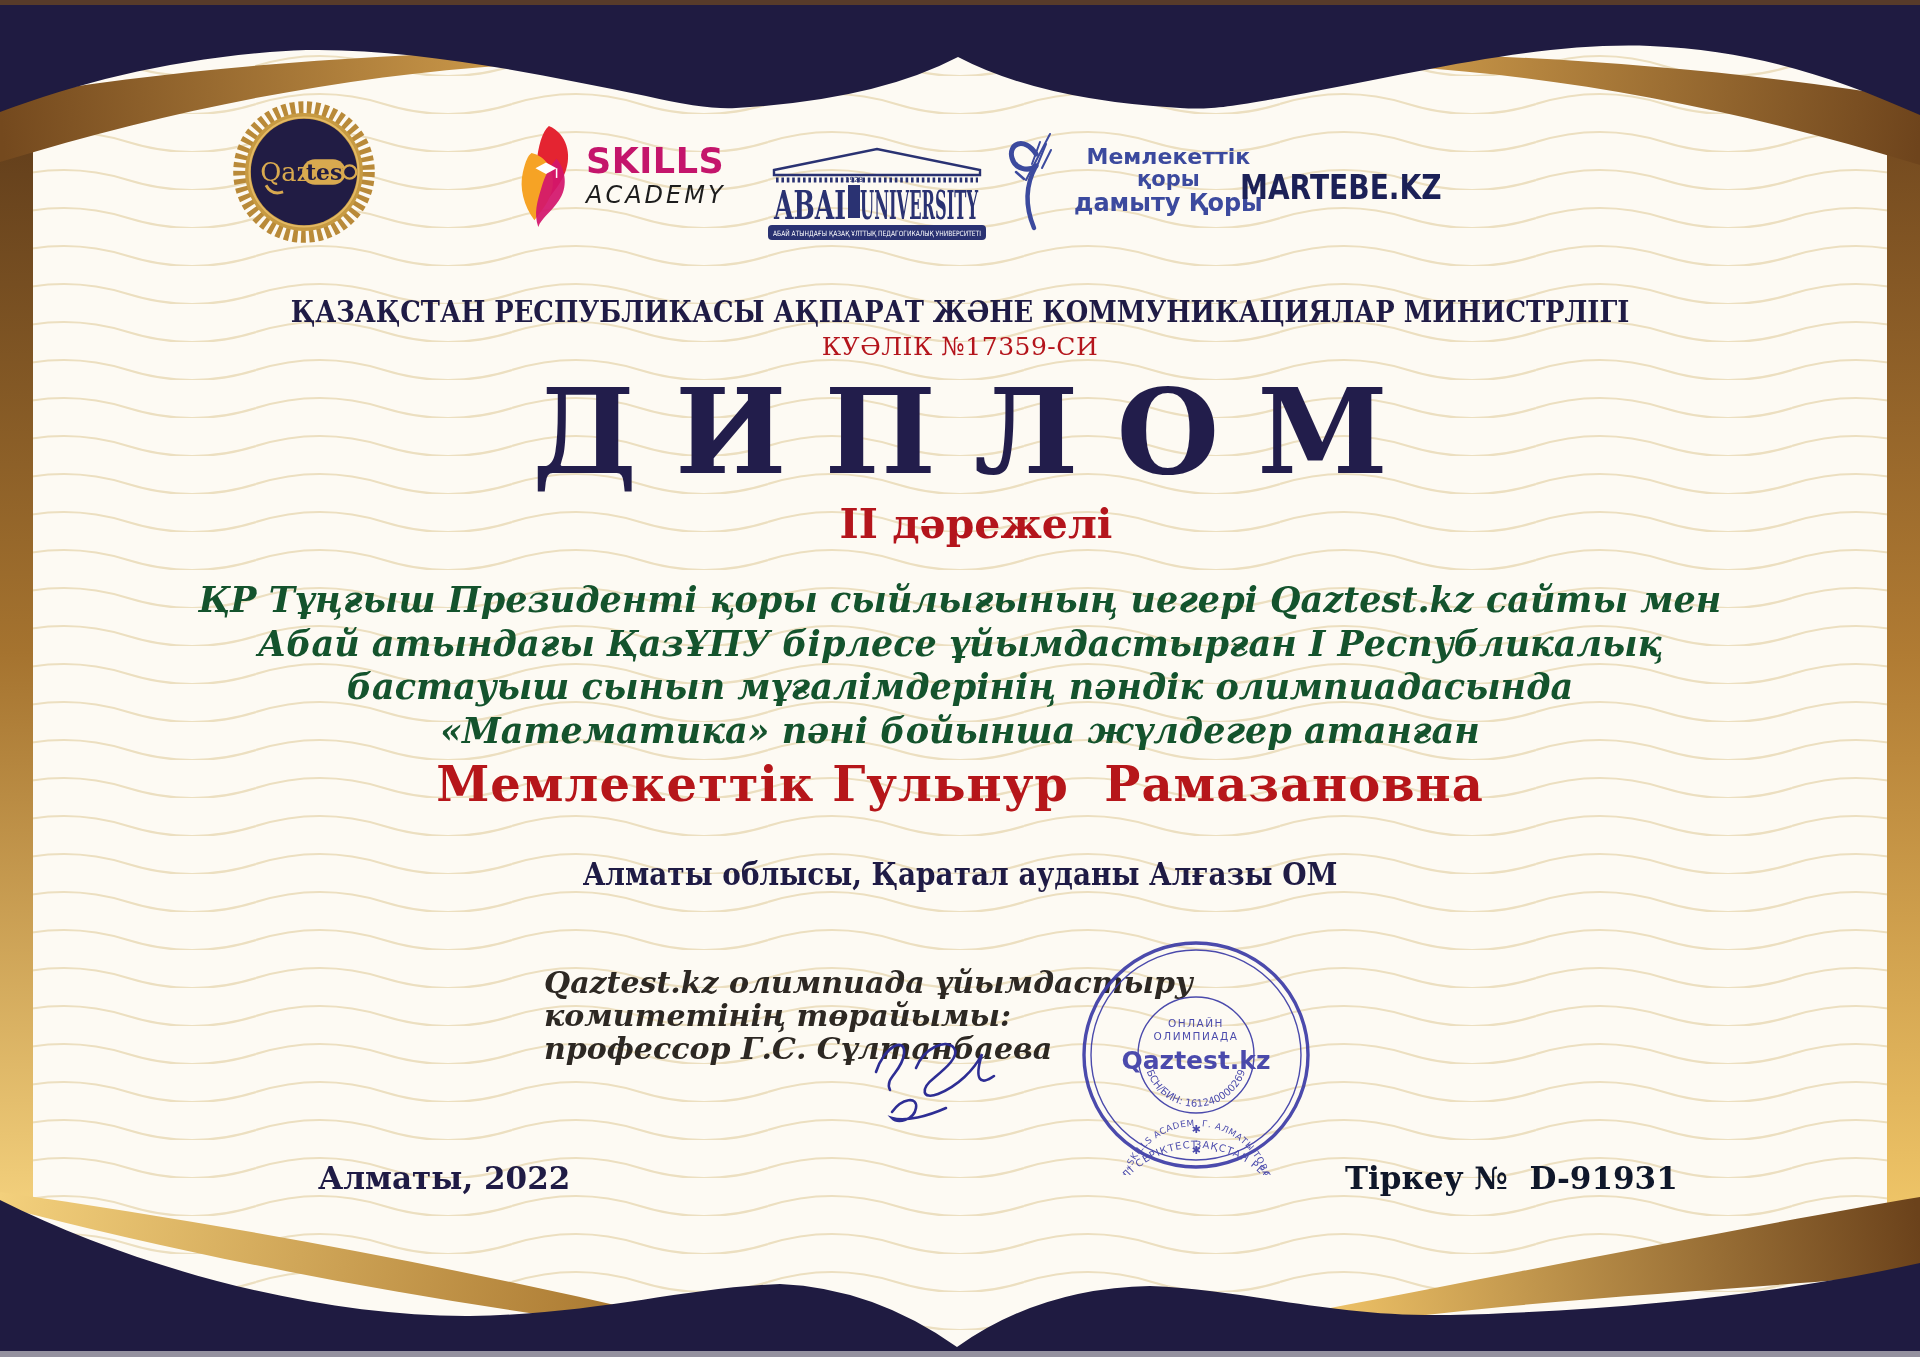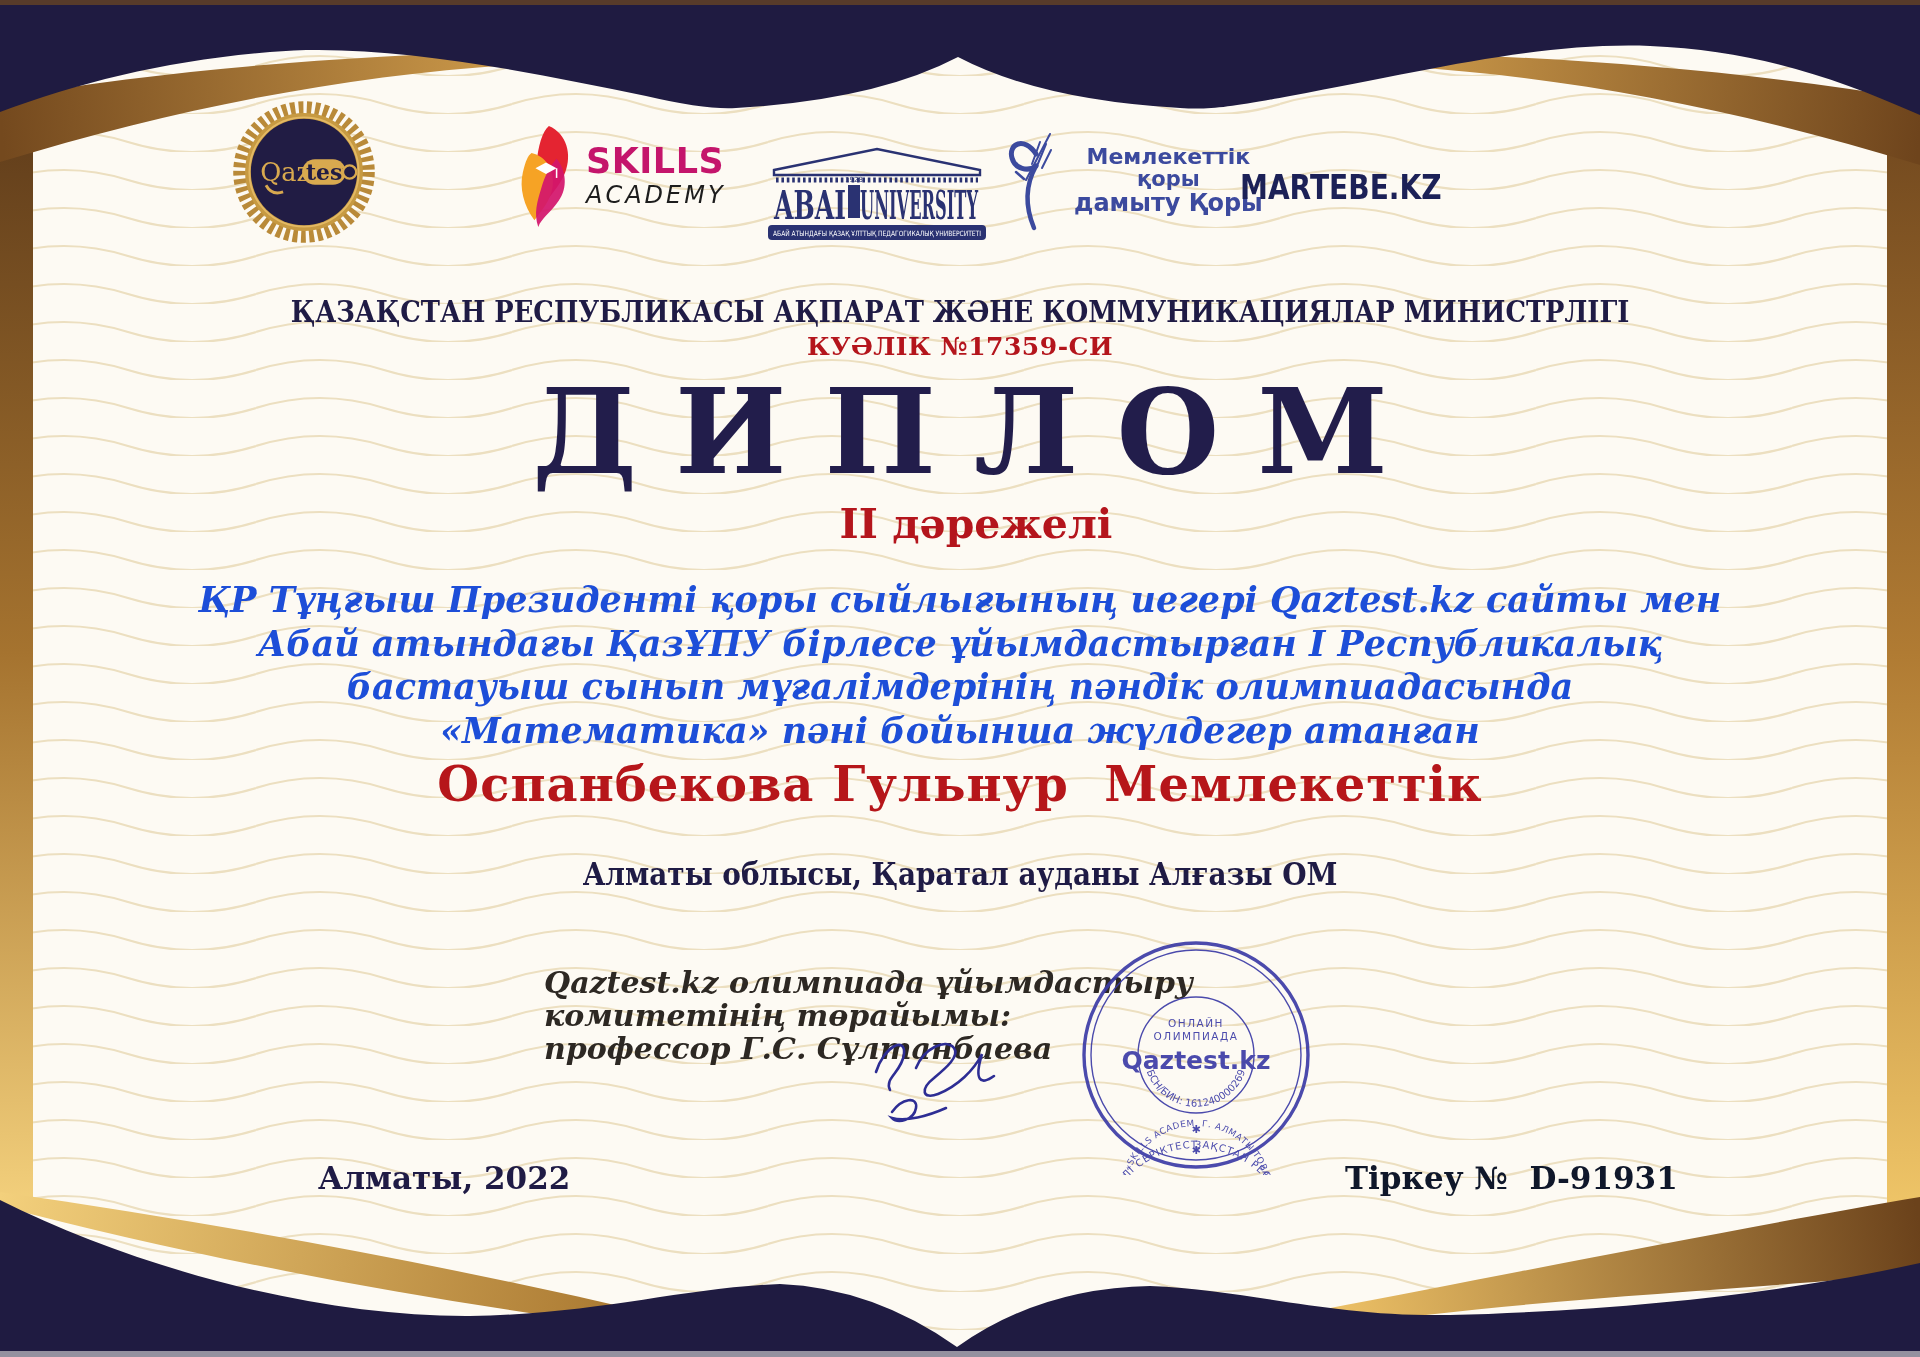--- a/index.html
+++ b/index.html
@@ -4,25 +4,25 @@
 <style>
   html,body{margin:0;padding:0;background:#2b2b2b;}
   .page{position:relative;width:1920px;height:1357px;overflow:hidden;background:#fdfaf3;
         font-family:"DejaVu Serif",serif;}
   .abs{position:absolute;}
   svg{display:block;}
   .bg-svg{position:absolute;inset:0;z-index:0;}
   .layer{z-index:2;}
   .ctr{left:0;right:0;text-align:center;}
   .ministry{top:294px;font-size:30px;font-weight:bold;color:#1f1b45;transform:scaleX(.86);}
-  .license{top:332px;font-size:25px;font-weight:bold;color:#b4151c;letter-spacing:.5px;}
+  .license{top:332px;font-size:25px;font-weight:normal;color:#b4151c;letter-spacing:.5px;}
   .title{top:366px;font-size:118px;line-height:1.12;font-weight:bold;color:#221d4b;
          letter-spacing:38px;text-indent:38px;}
   .degree{top:500px;font-size:41px;font-weight:bold;color:#b4151c;padding-left:32px;}
-  .bodytext{top:578px;font-size:35px;line-height:43.5px;font-weight:bold;font-style:italic;color:#1d4ed8;}
+  .bodytext{top:578px;font-size:35px;line-height:43.5px;font-weight:bold;font-style:italic;color:#14532d;}
   .recipient{top:756px;font-size:48px;font-weight:bold;color:#b6161a;white-space:pre;letter-spacing:1px;}
   .school{top:856px;font-size:31px;font-weight:bold;color:#1f1b45;transform:scaleX(.9);}
   .sigblock{left:544px;top:966px;font-size:30px;line-height:33px;font-weight:bold;font-style:italic;color:#2d2823;}
   .cityyear{left:318px;top:1160px;font-size:31px;font-weight:bold;color:#1f1b45;}
   .reg{left:1345px;top:1160px;font-size:31px;font-weight:bold;color:#0f172a;white-space:pre;}
   .logo-skills{left:514px;top:124px;display:flex;align-items:center;gap:8px;}
   .skills-col{display:flex;flex-direction:column;}
   .skills-title{font-family:"DejaVu Sans",sans-serif;font-size:35px;font-weight:bold;color:#c4156b;letter-spacing:.5px;line-height:34px;}
   .skills-sub{font-family:"DejaVu Sans",sans-serif;font-size:24px;color:#1d1d1d;letter-spacing:3px;margin-top:3px;font-style:italic;}
   .logo-til{left:1006px;top:128px;display:flex;align-items:center;gap:10px;}
@@ -170,21 +170,21 @@
   <div class="abs layer ctr title">ДИПЛОМ</div>
   <div class="abs layer ctr degree">II дәрежелі</div>
 
   <div class="abs layer ctr bodytext">
     <div>ҚР Тұңғыш Президенті қоры сыйлығының иегері Qaztest.kz сайты мен</div>
     <div>Абай атындағы ҚазҰПУ бірлесе ұйымдастырған I Республикалық</div>
     <div>бастауыш сынып мұғалімдерінің пәндік олимпиадасында</div>
     <div>«Математика» пәні бойынша жүлдегер атанған</div>
   </div>
 
-  <div class="abs layer ctr recipient">Оспанбекова Гульнур  Мемлекеттік</div>
+  <div class="abs layer ctr recipient">Мемлекеттік Гульнур  Рамазановна</div>
   <div class="abs layer ctr school">Алматы облысы, Қаратал ауданы Алғазы ОМ</div>
 
   <div class="abs layer sigblock">
     <div>Qaztest.kz олимпиада ұйымдастыру</div>
     <div>комитетінің төрайымы:</div>
     <div>профессор Г.С. Сұлтанбаева</div>
   </div>
 
   <svg class="abs sig-svg" width="210" height="110" viewBox="0 0 210 110">
     <g stroke="#2d2d94" stroke-width="2.6" fill="none" stroke-linecap="round">

